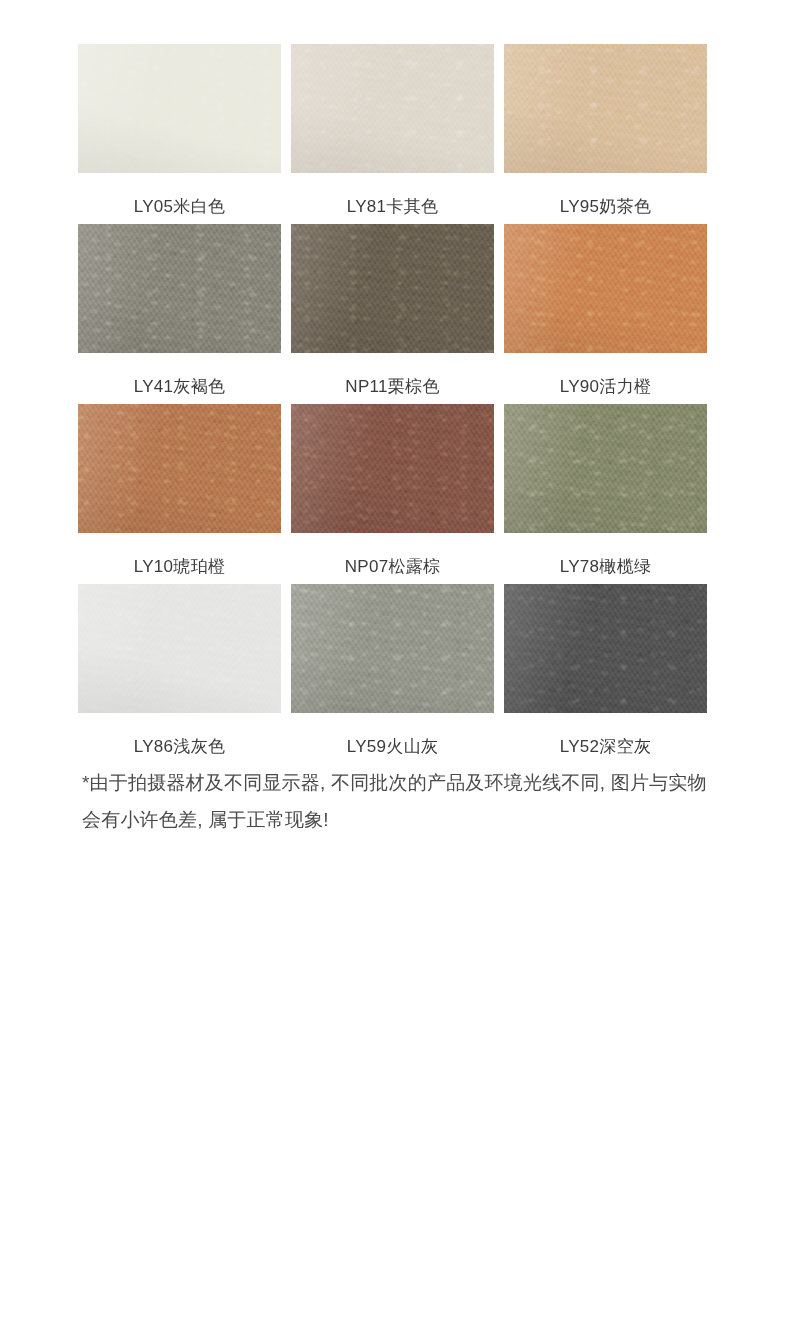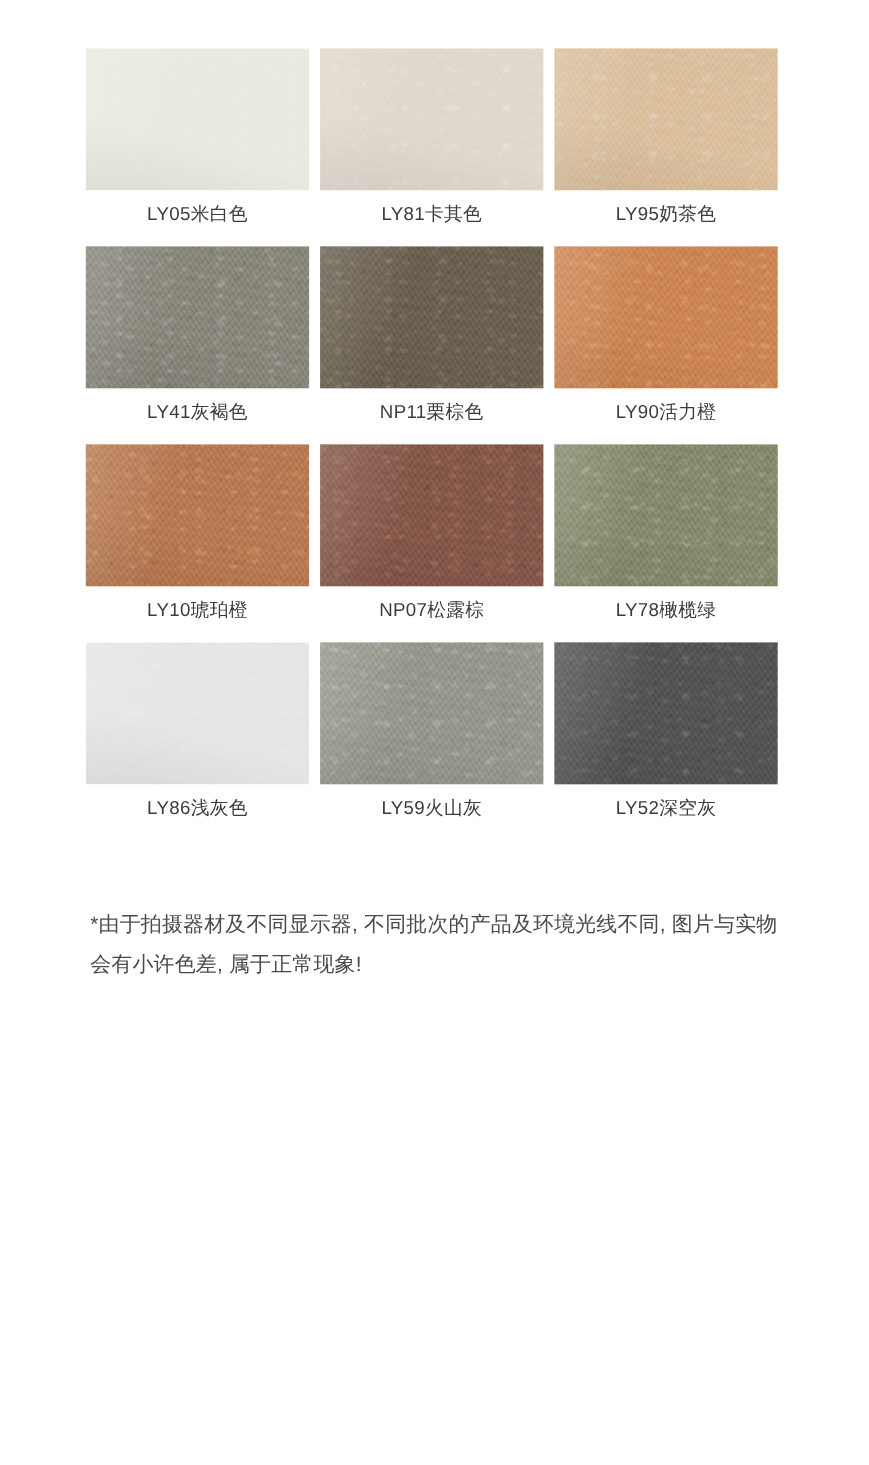--- a/index.html
+++ b/index.html
@@ -80,31 +80,30 @@
   .swatch-chip .sheen {
     position: absolute;
     inset: 0;
     background:
       linear-gradient(105deg, rgba(255,255,255,.16) 0%, rgba(255,255,255,0) 38%),
       linear-gradient(195deg, rgba(0,0,0,.05) 62%, rgba(0,0,0,.11) 100%);
     pointer-events: none;
   }
 
   .swatch-label {
-    margin-top: 12px;
+    margin-top: 24px;
     font-size: 17px;
     line-height: 1.2;
     letter-spacing: .3px;
     color: #3c3c3c;
     text-align: center;
     white-space: nowrap;
   }
 
   .footnote {
-    margin-top: 58px;
     padding: 0 2px 0 4px;
     font-size: 19px;
     line-height: 1.95;
     color: #4a4a4a;
     letter-spacing: .2px;
     max-width: 640px;
   }
 </style>
 </head>
 <body>

